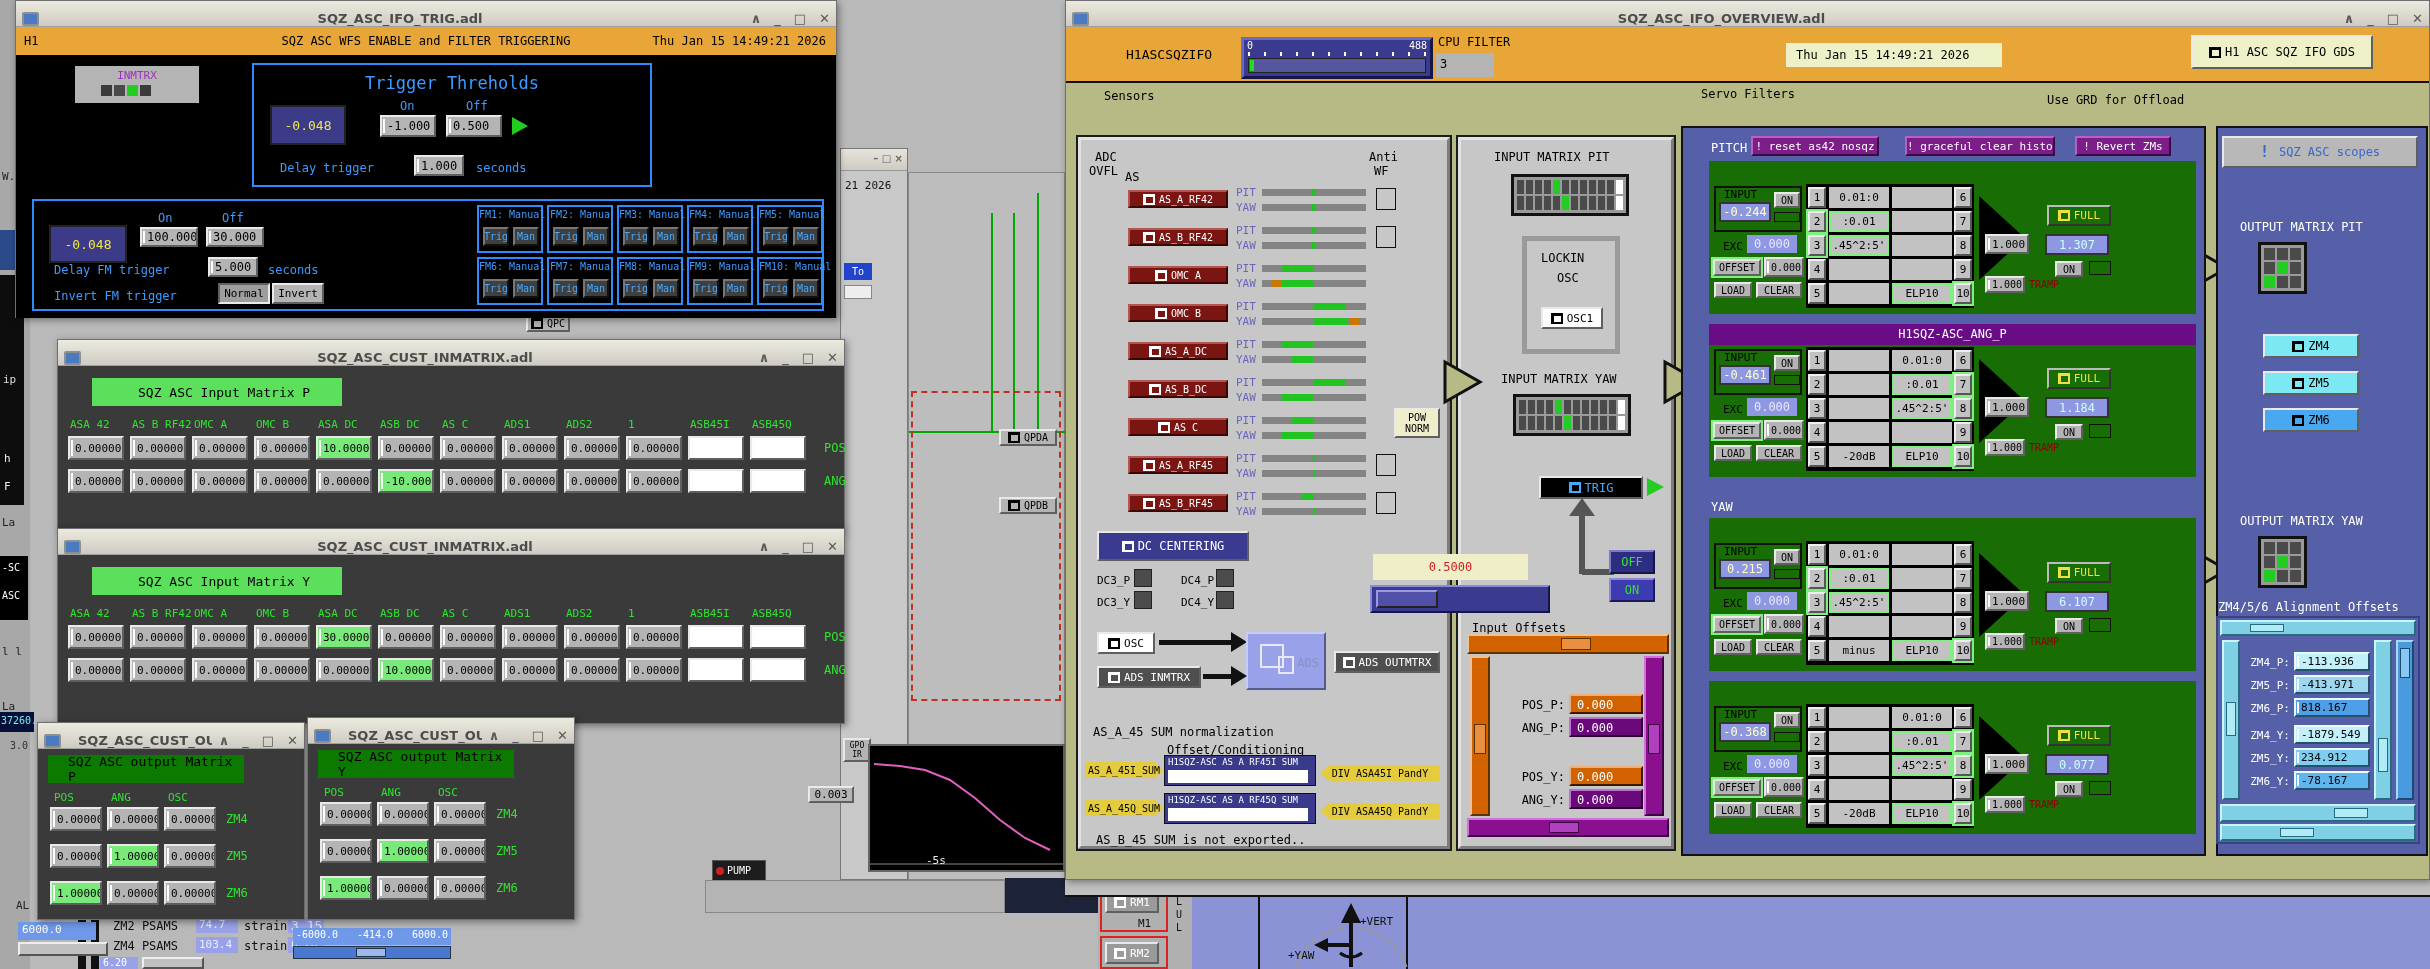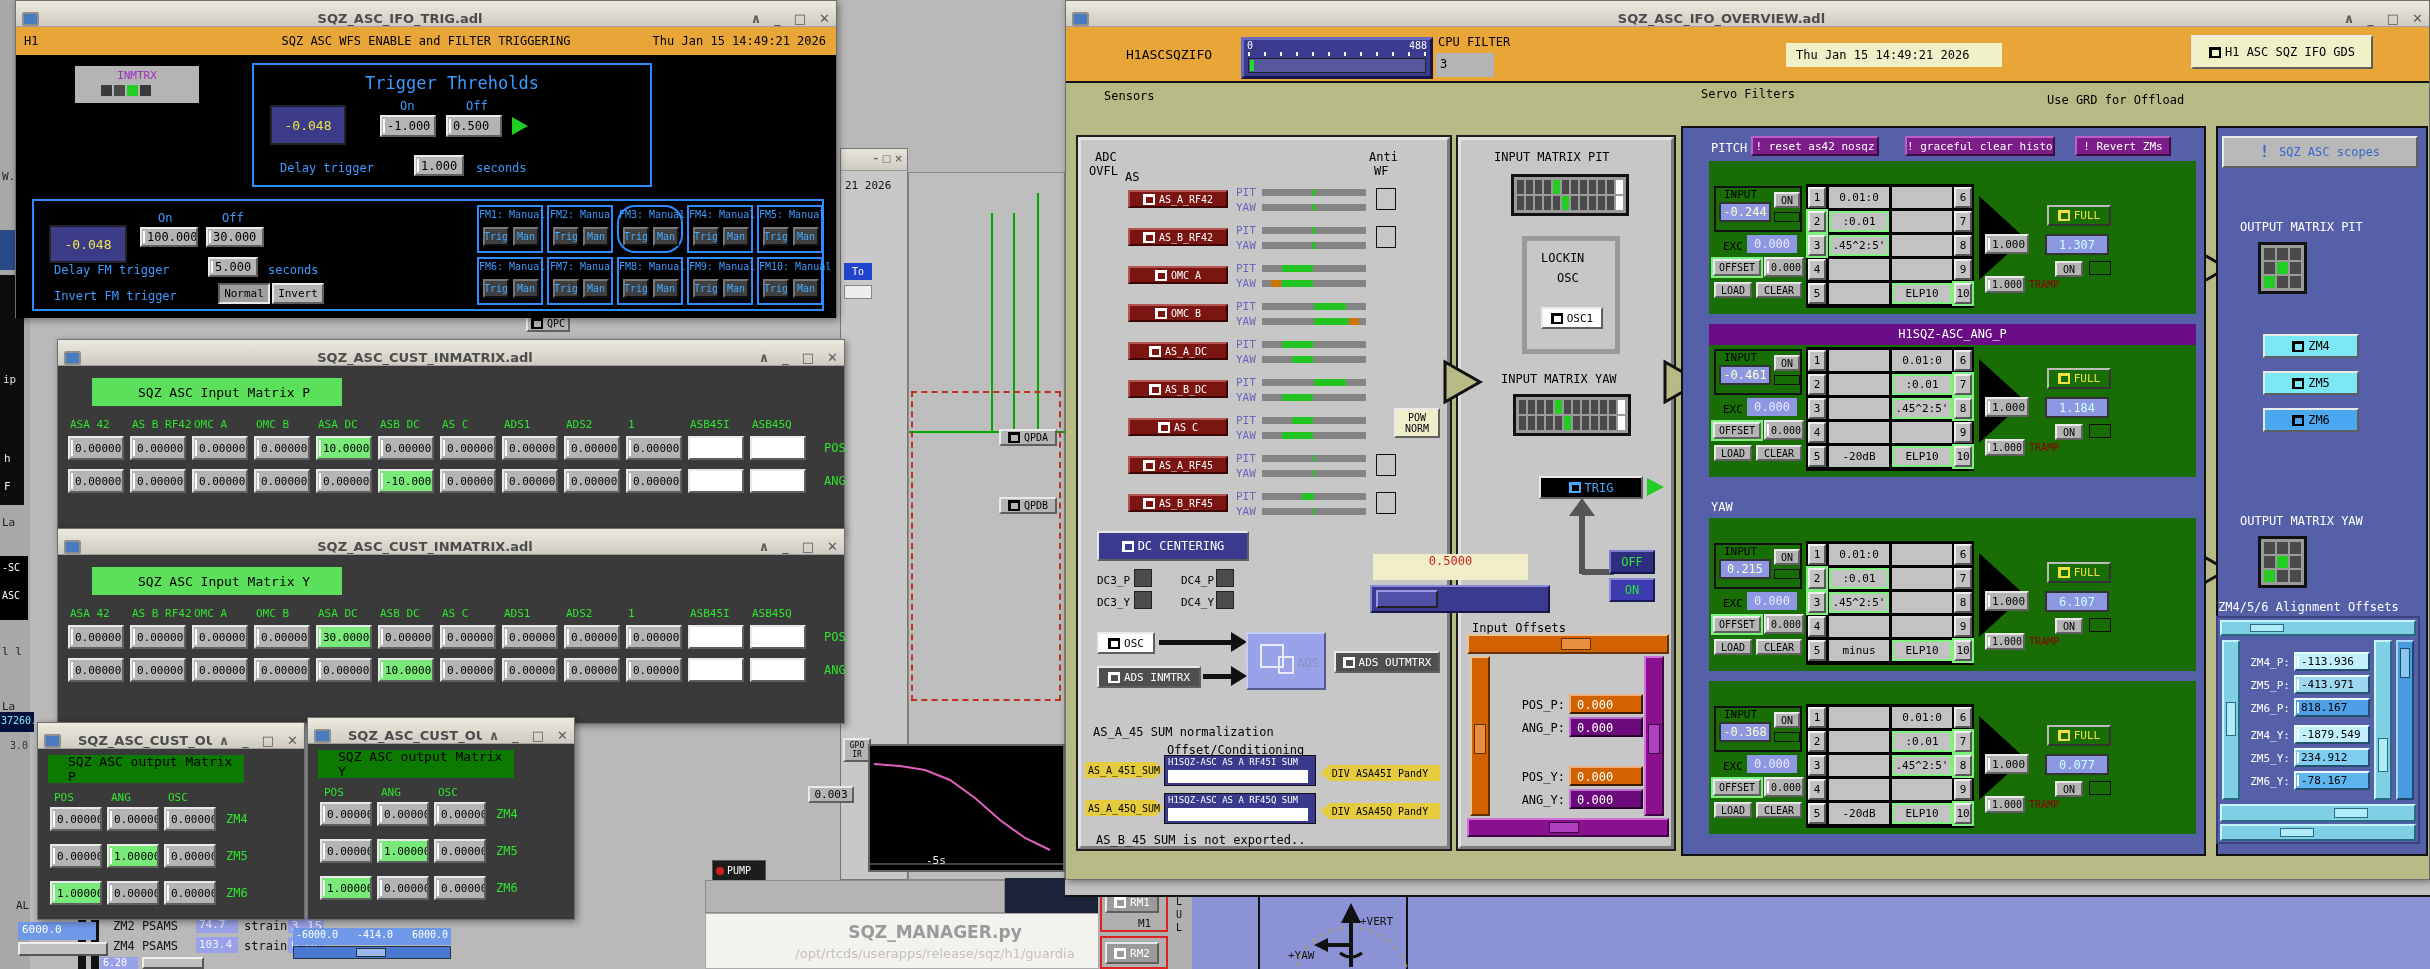--- a/index.html
+++ b/index.html
@@ -142,24 +142,20 @@
   <div class="abs" style="left:293px;top:946px;width:158px;height:13px;background:#4a78d0;border:1px solid #234">
     <span class="abs" style="left:62px;top:1px;width:30px;height:9px;background:#9db8ee;border:1px solid #234"></span>
   </div>
   <div class="abs" style="left:100px;top:957px;width:38px;height:12px;background:#99a2e8;color:#fff;font-size:10px;padding:0 3px"><span>6.20</span></div>
   <div class="abs" style="left:142px;top:957px;width:62px;height:12px;background:#c0c0c0;border:2px solid;border-color:#eee #555 #555 #eee"></div>
   <div class="abs" style="left:96px;top:947px;width:0;height:0"></div>
   <div class="abs" style="left:60px;top:948px;width:0px;height:0px"></div>
 
   <div class="abs" style="left:705px;top:880px;width:300px;height:33px;background:#b4b4b4;border:1px solid #888"></div>
   <div class="abs" style="left:1005px;top:878px;width:160px;height:35px;background:#1c2238"></div>
-  <div class="abs" style="left:705px;top:913px;width:460px;height:56px;background:#f4f2ee;border:1px solid #aaa">
-    <div class="lbl" style="left:0;top:8px;width:100%;text-align:center;font:bold 17px 'DejaVu Sans',sans-serif;color:#9a9a9a">SQZ_MANAGER.py</div>
-    <div class="lbl" style="left:0;top:32px;width:100%;text-align:center;font:13px 'DejaVu Sans',sans-serif;color:#c3c0b8">/opt/rtcds/userapps/release/sqz/h1/guardia</div>
-  </div>
 
   <div class="abs" style="left:1098px;top:880px;width:94px;height:89px;background:#b0b0b0">
     <div class="abs" style="left:2px;top:4px;width:68px;height:48px;border:2px solid #dd2222">
       <div class="btn" style="left:3px;top:5px;width:54px;height:22px;font-size:11px;background:#9a9a9a;color:#fff">
           <span class="rd"></span>
           <span>RM1</span>
         </div>
       <div class="lbl" style="left:36px;top:31px;font-size:11px;color:#111">M1</div>
     </div>
     <div class="abs" style="left:2px;top:56px;width:68px;height:33px;border:2px solid #dd2222">
@@ -474,21 +470,21 @@
             <div class="lbl" style="left: 30px; top: 87px; width: 68px; text-align: right; font-size: 12px;">ANG_P:</div>
             <div class="abs" style="left: 102px; top: 83px; width: 74px; height: 20px; background: rgb(106, 10, 122); color: rgb(255, 255, 255); font-size: 12px; padding: 2px 0px 0px 6px; border-width: 2px; border-style: solid; border-image: initial; border-color: rgb(192, 112, 208) rgb(42, 0, 48) rgb(42, 0, 48) rgb(192, 112, 208);">0.000</div>
             <div class="lbl" style="left: 30px; top: 136px; width: 68px; text-align: right; font-size: 12px;">POS_Y:</div>
             <div class="abs" style="left: 102px; top: 132px; width: 74px; height: 20px; background: rgb(210, 98, 0); color: rgb(255, 255, 255); font-size: 12px; padding: 2px 0px 0px 6px; border-width: 2px; border-style: solid; border-image: initial; border-color: rgb(232, 176, 128) rgb(58, 26, 0) rgb(58, 26, 0) rgb(232, 176, 128);">0.000</div>
             <div class="lbl" style="left: 30px; top: 159px; width: 68px; text-align: right; font-size: 12px;">ANG_Y:</div>
             <div class="abs" style="left: 102px; top: 155px; width: 74px; height: 20px; background: rgb(106, 10, 122); color: rgb(255, 255, 255); font-size: 12px; padding: 2px 0px 0px 6px; border-width: 2px; border-style: solid; border-image: initial; border-color: rgb(192, 112, 208) rgb(42, 0, 48) rgb(42, 0, 48) rgb(192, 112, 208);">0.000</div>
           </div>
       </div>
     </div>
 
-    <div class="abs" style="left:307px;top:527px;width:155px;height:26px;background:#efeec8;display:flex;justify-content:center;z-index:5">
+    <div class="abs" style="left:307px;top:527px;width:155px;height:26px;background:#efeec8;display:flex;align-items:center;justify-content:center;z-index:5">
         <span style="color:#cc2222;font-size:12px">0.5000</span>
       </div>
     <div class="abs" style="left:304px;top:558px;width:180px;height:28px;background:#3a3a8e;border:2px solid;border-color:#8a8ad8 #15154a #15154a #8a8ad8;z-index:5">
       <span class="abs" style="left:4px;top:3px;width:62px;height:18px;background:#5050a8;border:2px solid;border-color:#9a9ae0 #222 #222 #9a9ae0"></span>
     </div>
 
     <svg class="chev" width="42" height="46" style="left:376px;top:332px">
         <polygon points="3,3 38,23 3,43" fill="#b7ba85" stroke="#111" stroke-width="3"></polygon>
       </svg>
     <svg class="chev" width="42" height="46" style="left:596px;top:332px">
@@ -885,21 +881,21 @@
           <div class="bluebox" style="left: 443px; top: 4px; width: 66px; height: 48px;">
             <div class="lbl bluetext" style="left: 0px; top: 2px; width: 100%; text-align: center; font-size: 10px;">FM1: Manual</div>
             <div class="btn" style="left: 4px; top: 20px; width: 26px; height: 19px; background: rgb(63, 63, 63); color: rgb(68, 170, 255); font-size: 10px; border-color: rgb(119, 119, 119) rgb(17, 17, 17) rgb(17, 17, 17) rgb(119, 119, 119);">Trig</div>
             <div class="btn" style="left: 34px; top: 20px; width: 26px; height: 19px; background: rgb(63, 63, 63); color: rgb(68, 170, 255); font-size: 10px; border-color: rgb(119, 119, 119) rgb(17, 17, 17) rgb(17, 17, 17) rgb(119, 119, 119);">Man</div>
           </div>
           <div class="bluebox" style="left: 513px; top: 4px; width: 66px; height: 48px;">
             <div class="lbl bluetext" style="left: 0px; top: 2px; width: 100%; text-align: center; font-size: 10px;">FM2: Manua</div>
             <div class="btn" style="left: 4px; top: 20px; width: 26px; height: 19px; background: rgb(63, 63, 63); color: rgb(68, 170, 255); font-size: 10px; border-color: rgb(119, 119, 119) rgb(17, 17, 17) rgb(17, 17, 17) rgb(119, 119, 119);">Trig</div>
             <div class="btn" style="left: 34px; top: 20px; width: 26px; height: 19px; background: rgb(63, 63, 63); color: rgb(68, 170, 255); font-size: 10px; border-color: rgb(119, 119, 119) rgb(17, 17, 17) rgb(17, 17, 17) rgb(119, 119, 119);">Man</div>
           </div>
-          <div class="bluebox" style="left: 583px; top: 4px; width: 66px; height: 48px; border-radius: 18px;">
+          <div class="bluebox" style="left: 583px; top: 4px; width: 66px; height: 48px;">
             <div class="lbl bluetext" style="left: 0px; top: 2px; width: 100%; text-align: center; font-size: 10px;">FM3: Manual</div>
             <div class="btn" style="left: 4px; top: 20px; width: 26px; height: 19px; background: rgb(63, 63, 63); color: rgb(68, 170, 255); font-size: 10px; border-color: rgb(119, 119, 119) rgb(17, 17, 17) rgb(17, 17, 17) rgb(119, 119, 119);">Trig</div>
             <div class="btn" style="left: 34px; top: 20px; width: 26px; height: 19px; background: rgb(63, 63, 63); color: rgb(68, 170, 255); font-size: 10px; border-color: rgb(119, 119, 119) rgb(17, 17, 17) rgb(17, 17, 17) rgb(119, 119, 119);">Man</div>
           </div>
           <div class="bluebox" style="left: 653px; top: 4px; width: 66px; height: 48px;">
             <div class="lbl bluetext" style="left: 0px; top: 2px; width: 100%; text-align: center; font-size: 10px;">FM4: Manual</div>
             <div class="btn" style="left: 4px; top: 20px; width: 26px; height: 19px; background: rgb(63, 63, 63); color: rgb(68, 170, 255); font-size: 10px; border-color: rgb(119, 119, 119) rgb(17, 17, 17) rgb(17, 17, 17) rgb(119, 119, 119);">Trig</div>
             <div class="btn" style="left: 34px; top: 20px; width: 26px; height: 19px; background: rgb(63, 63, 63); color: rgb(68, 170, 255); font-size: 10px; border-color: rgb(119, 119, 119) rgb(17, 17, 17) rgb(17, 17, 17) rgb(119, 119, 119);">Man</div>
           </div>
           <div class="bluebox" style="left: 723px; top: 4px; width: 66px; height: 48px;">

